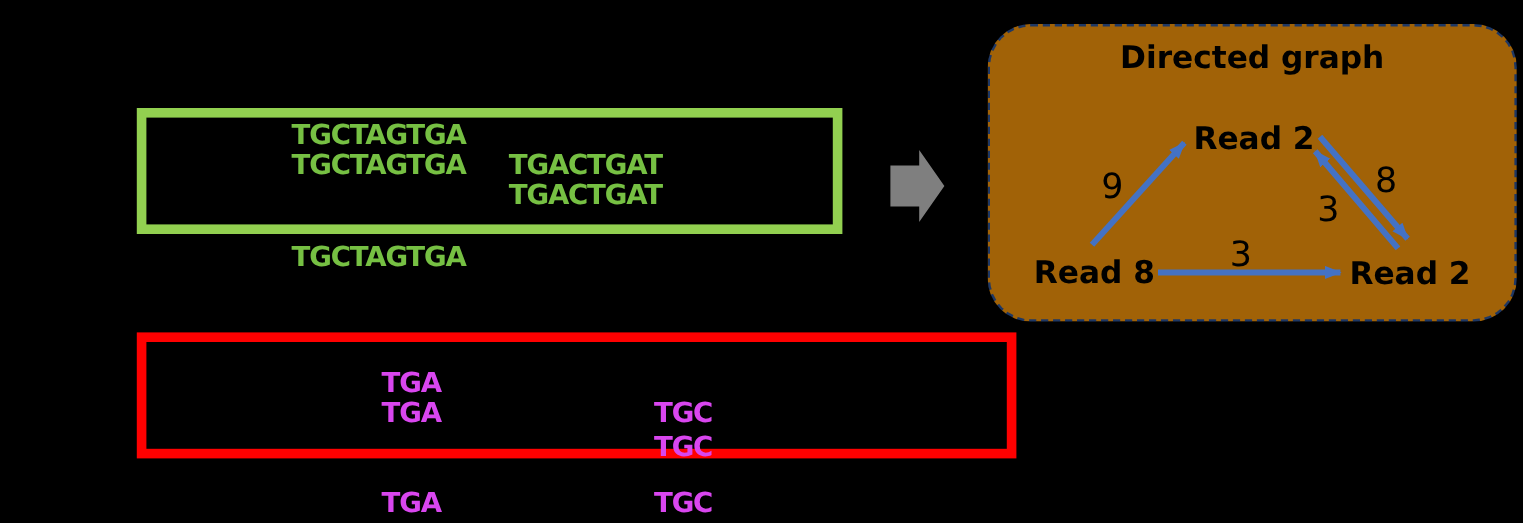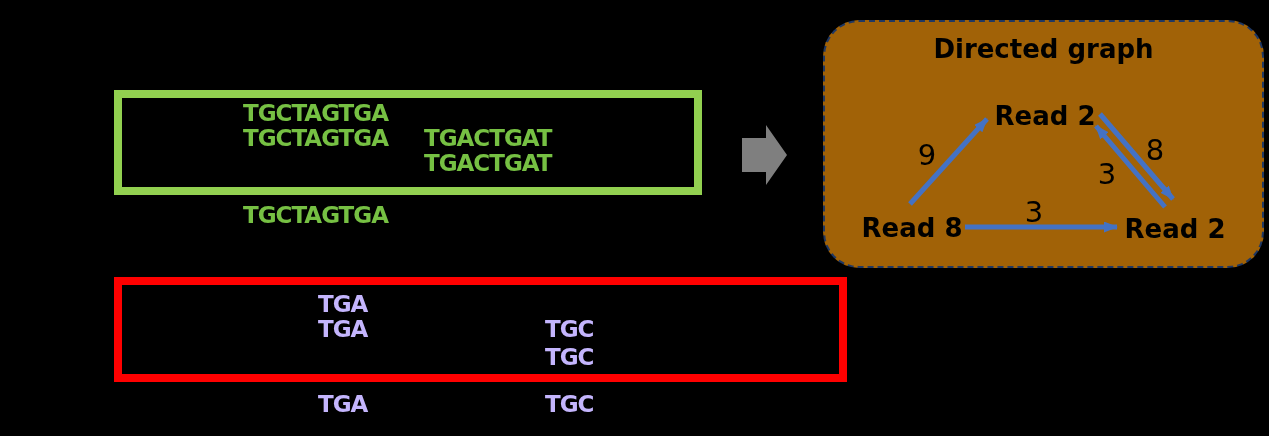--- a/index.html
+++ b/index.html
@@ -13,21 +13,21 @@
   
   .seq-box{position:absolute;box-sizing:border-box;background:transparent;}
   #green-box{left:114px;top:90px;width:588px;height:105px;border:8px solid #92D050;}
   #red-box{left:114px;top:277px;width:733px;height:105px;border:8px solid #FF0000;}
   .seq{
     position:absolute;
     font-weight:700;font-size:23px;line-height:22px;
     letter-spacing:-1px;white-space:pre;
   }
   .seq.green{color:#76C043;}
-  .seq.red{color:#c4b5fd;}
+  .seq.red{color:#d946ef;margin-top:16px;}
   
   #transform-arrow{position:absolute;left:739px;top:124px;}
   
   #graph-panel{
     position:absolute;left:823px;top:20px;width:441px;height:248px;
     box-sizing:border-box;
     background:#a16207;
     border:2px dashed #1F3864;
     border-radius:36px;
   }

